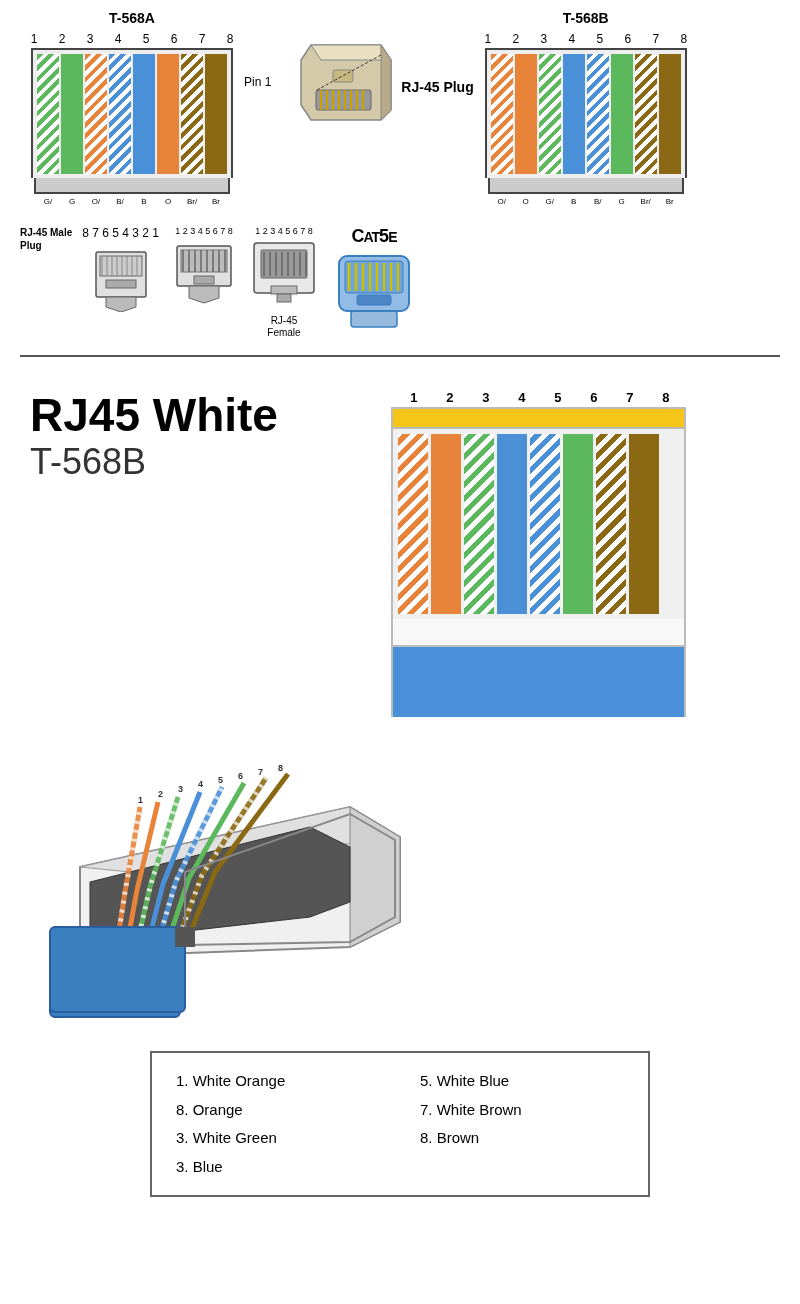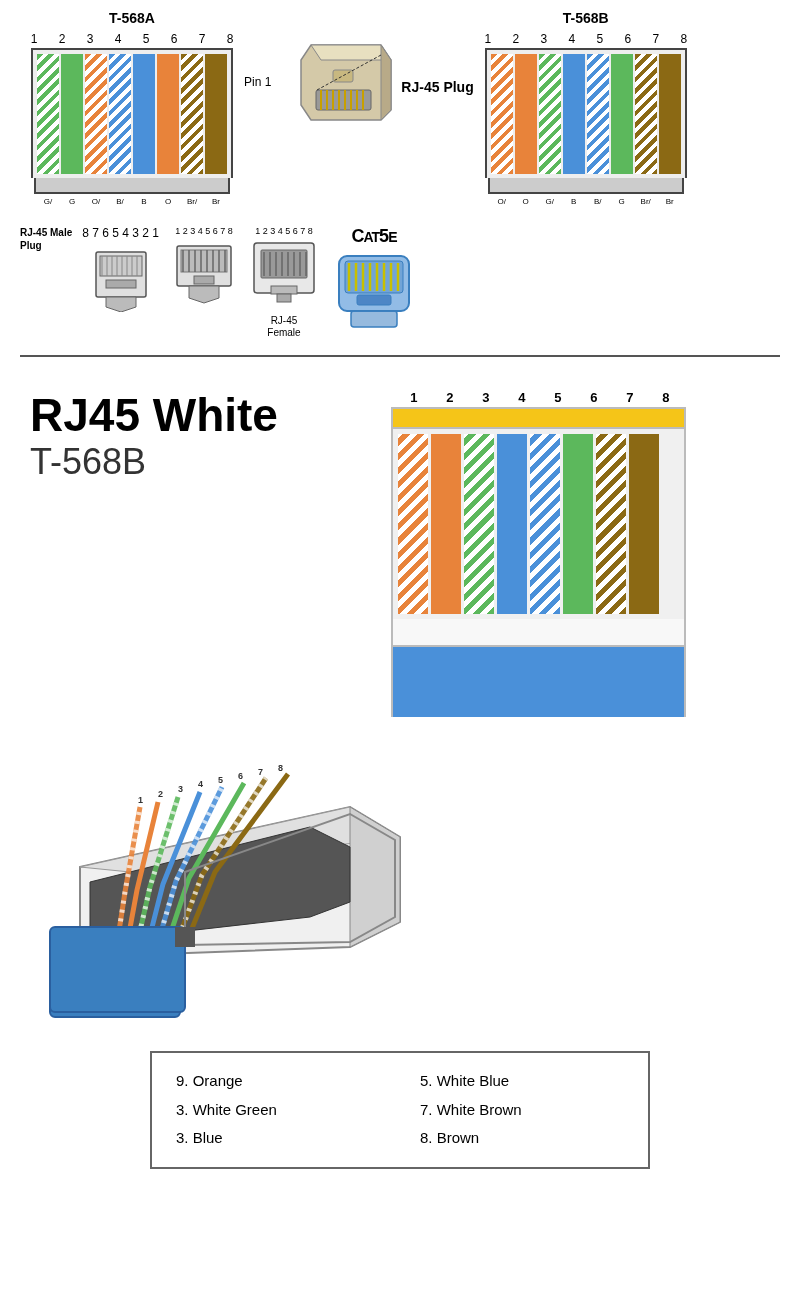--- a/index.html
+++ b/index.html
@@ -464,21 +464,22 @@
 
         <rect x="20" y="200" width="135" height="85" rx="5" fill="#3a7fbf" stroke="#2a5f9f" stroke-width="2"></rect>
 
         <rect x="145" y="200" width="20" height="20" fill="#555"></rect>
       </svg>
     </div>
   </div>
 
   <div style="border:2px solid #666;padding:14px 24px;margin:10px auto;width:500px;display:grid;grid-template-columns:1fr 1fr;gap:2px 40px;font-size:15px;line-height:1.9;">
     <div>
-      <div><span>9. Orange</span></div>
+      <div><span>1. White Orange</span></div>
+      <div><span>8. Orange</span></div>
       <div><span>3. White Green</span></div>
       <div><span>3. Blue</span></div>
     </div>
     <div>
       <div><span>5. White Blue</span></div>
       <div><span>7.</span> <span>White Brown</span></div>
       <div><span>8. Brown</span></div>
     </div>
   </div>
 

